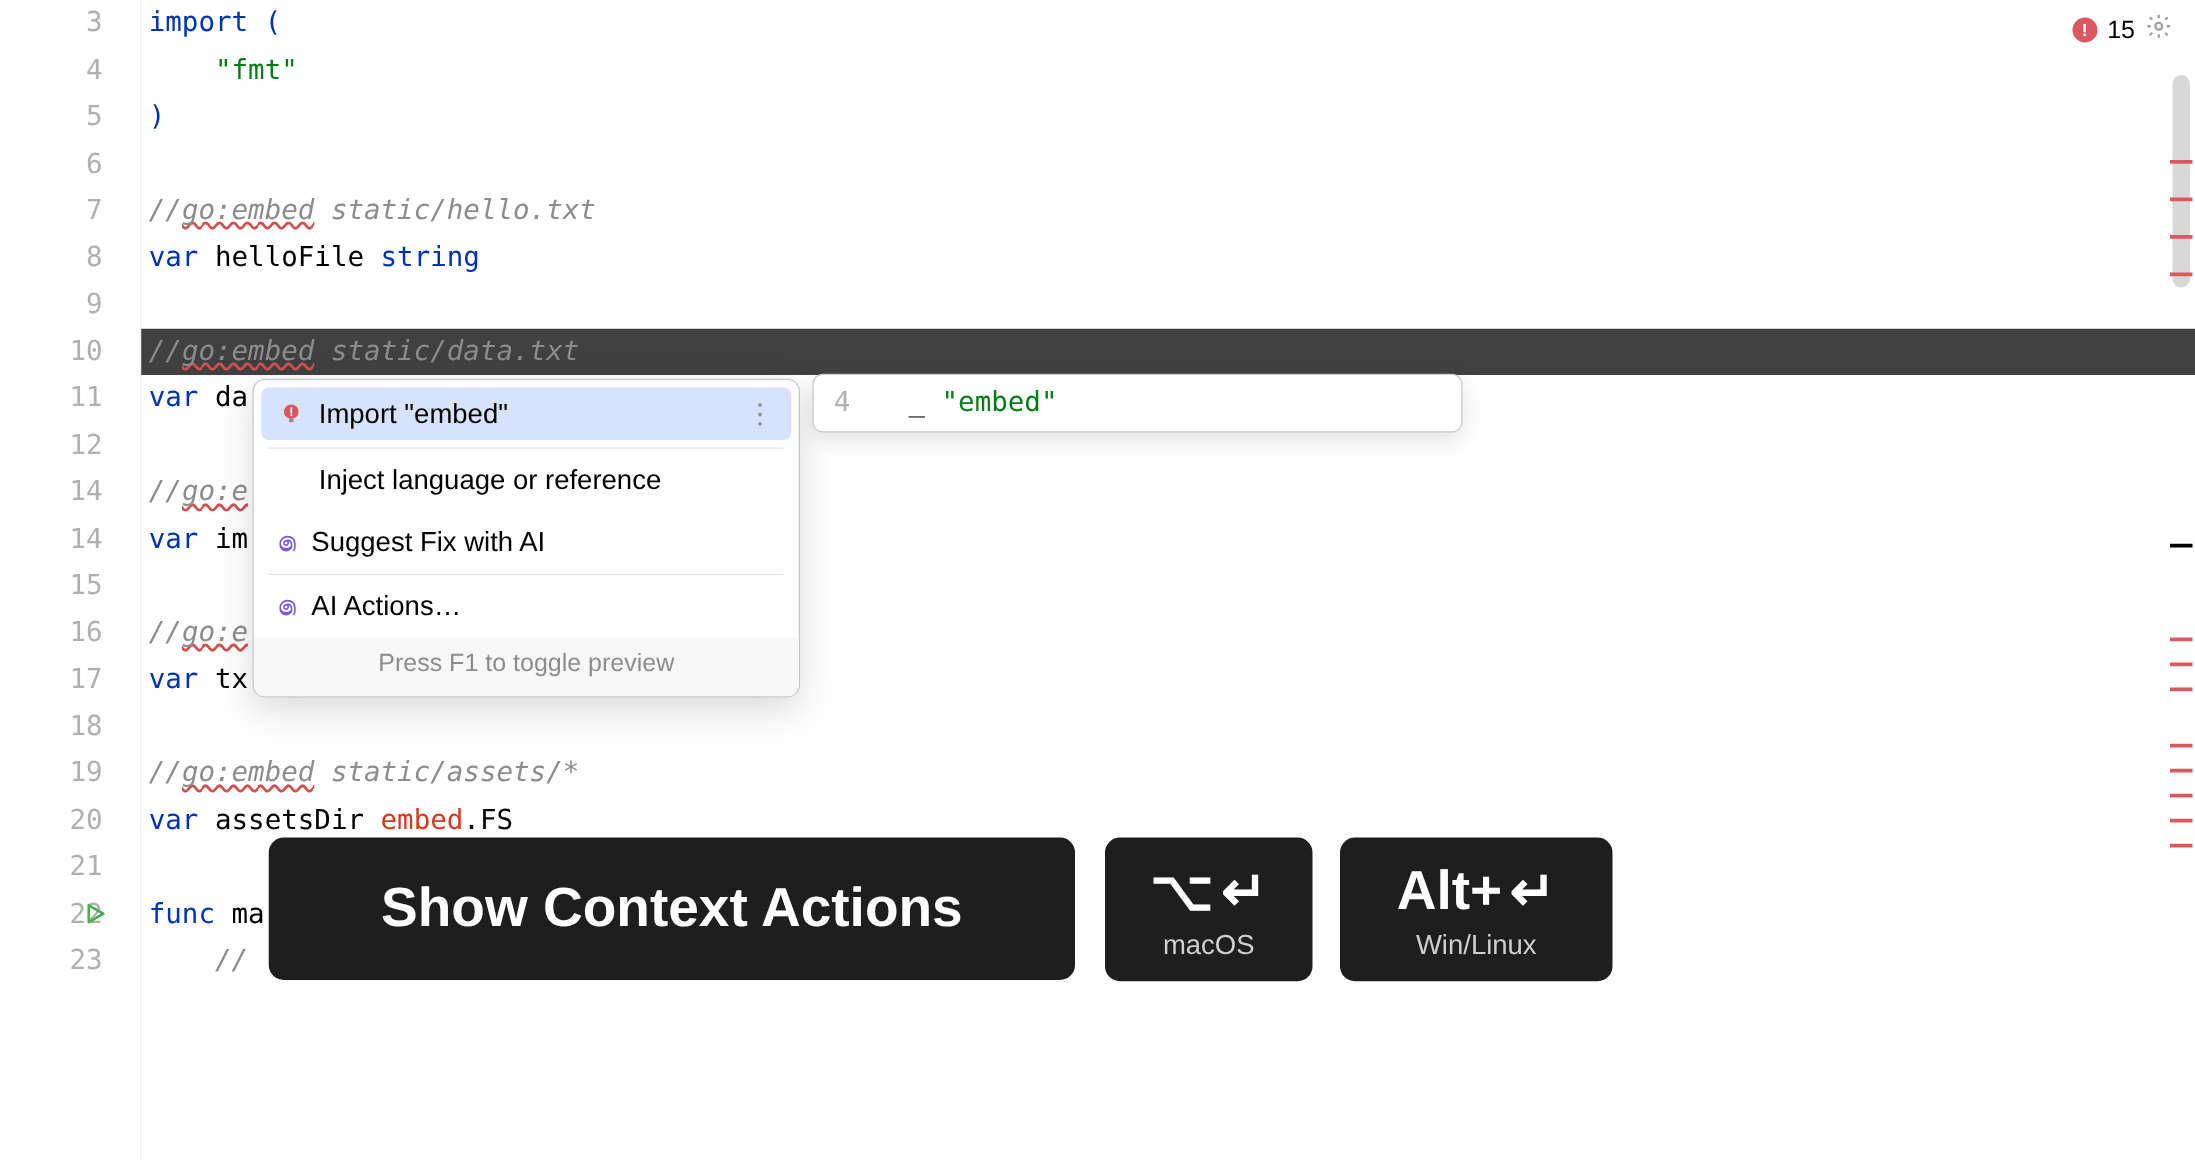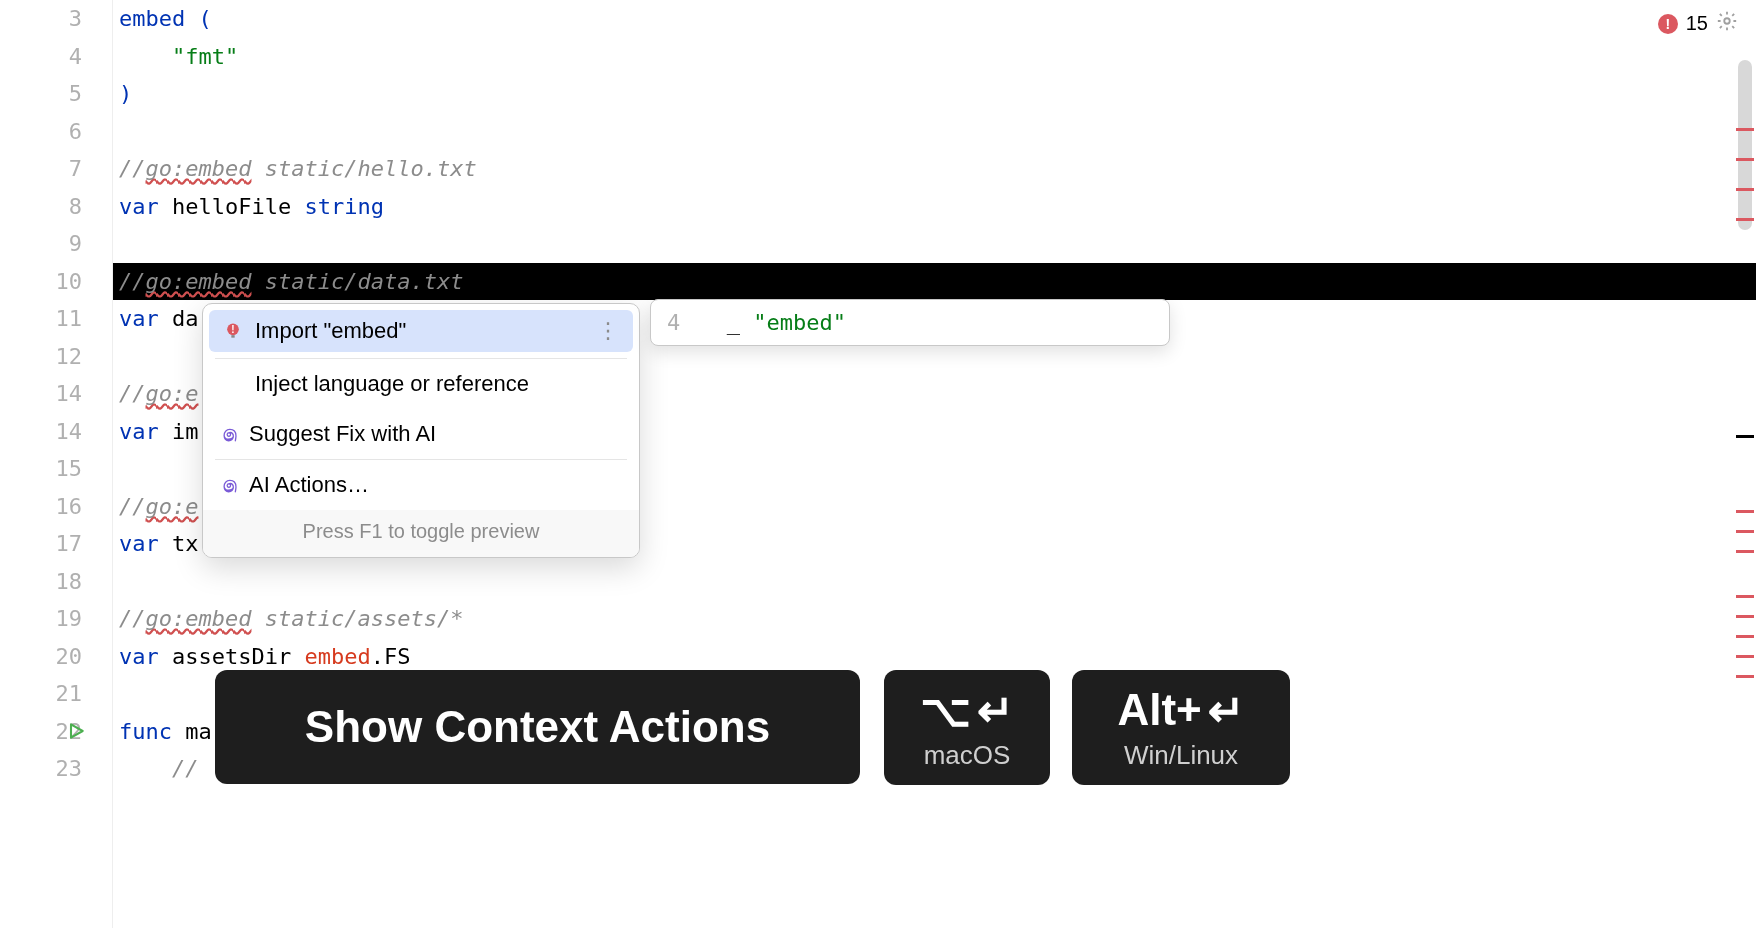--- a/index.html
+++ b/index.html
@@ -36,21 +36,21 @@
   position: relative;
 }
 .code-line {
   height: 37.5px;
   line-height: 37.5px;
   white-space: pre;
   padding-left: 6px;
   position: relative;
 }
 .code-line.highlighted {
-  background: #000000;
+  background: #404040;
 }
 .kw { color: #0033b3; }
 .str { color: #067d17; }
 .cmt { color: #8c8c8c; font-style: italic; }
 .cmt-under { text-decoration: underline wavy #d05050; text-decoration-skip-ink: none; }
 .ident { color: #000; }
 .type { color: #0033b3; }
 .err-ident { color: #d63a1e; }
 
 .bulb {
@@ -202,21 +202,21 @@
   color: #ffffff;
   border-radius: 12px;
   font-family: -apple-system, BlinkMacSystemFont, 'Segoe UI', sans-serif;
   padding: 14px 28px;
 }
 .tooltip-title {
   font-size: 44px;
   font-weight: 700;
 }
 .tooltip-sub {
-  font-size: 26px;
+  font-size: 22px;
   color: #cfcfcf;
   margin-top: 4px;
 }
 .tooltip-kbd {
   font-size: 44px;
   font-weight: 700;
   display: flex;
   align-items: center;
   gap: 6px;
 }
@@ -244,21 +244,21 @@
     <div class="gutter-line">17</div>
     <div class="gutter-line">18</div>
     <div class="gutter-line">19</div>
     <div class="gutter-line">20</div>
     <div class="gutter-line">21</div>
     <div class="gutter-line">22</div>
     <div class="gutter-line">23</div>
   </div>
 
   <div class="code-area">
-    <div class="code-line"><span class="kw">embed (</span></div>
+    <div class="code-line"><span class="kw">import (</span></div>
     <div class="code-line"><span>    </span><span class="str">"fmt"</span></div>
     <div class="code-line"><span class="kw">)</span></div>
     <div class="code-line"></div>
     <div class="code-line"><span class="cmt"><span>//</span><span class="cmt-under">go:embed</span><span> static/hello.txt</span></span></div>
     <div class="code-line"><span class="kw">var </span><span class="ident">helloFile </span><span class="type">string</span></div>
     <div class="code-line">
       <span class="bulb">
         <svg viewBox="0 0 24 24" width="20" height="20">
             <circle cx="12" cy="10" r="7" fill="#db5860"></circle>
             <rect x="10" y="17" width="4" height="3" fill="#888"></rect>

